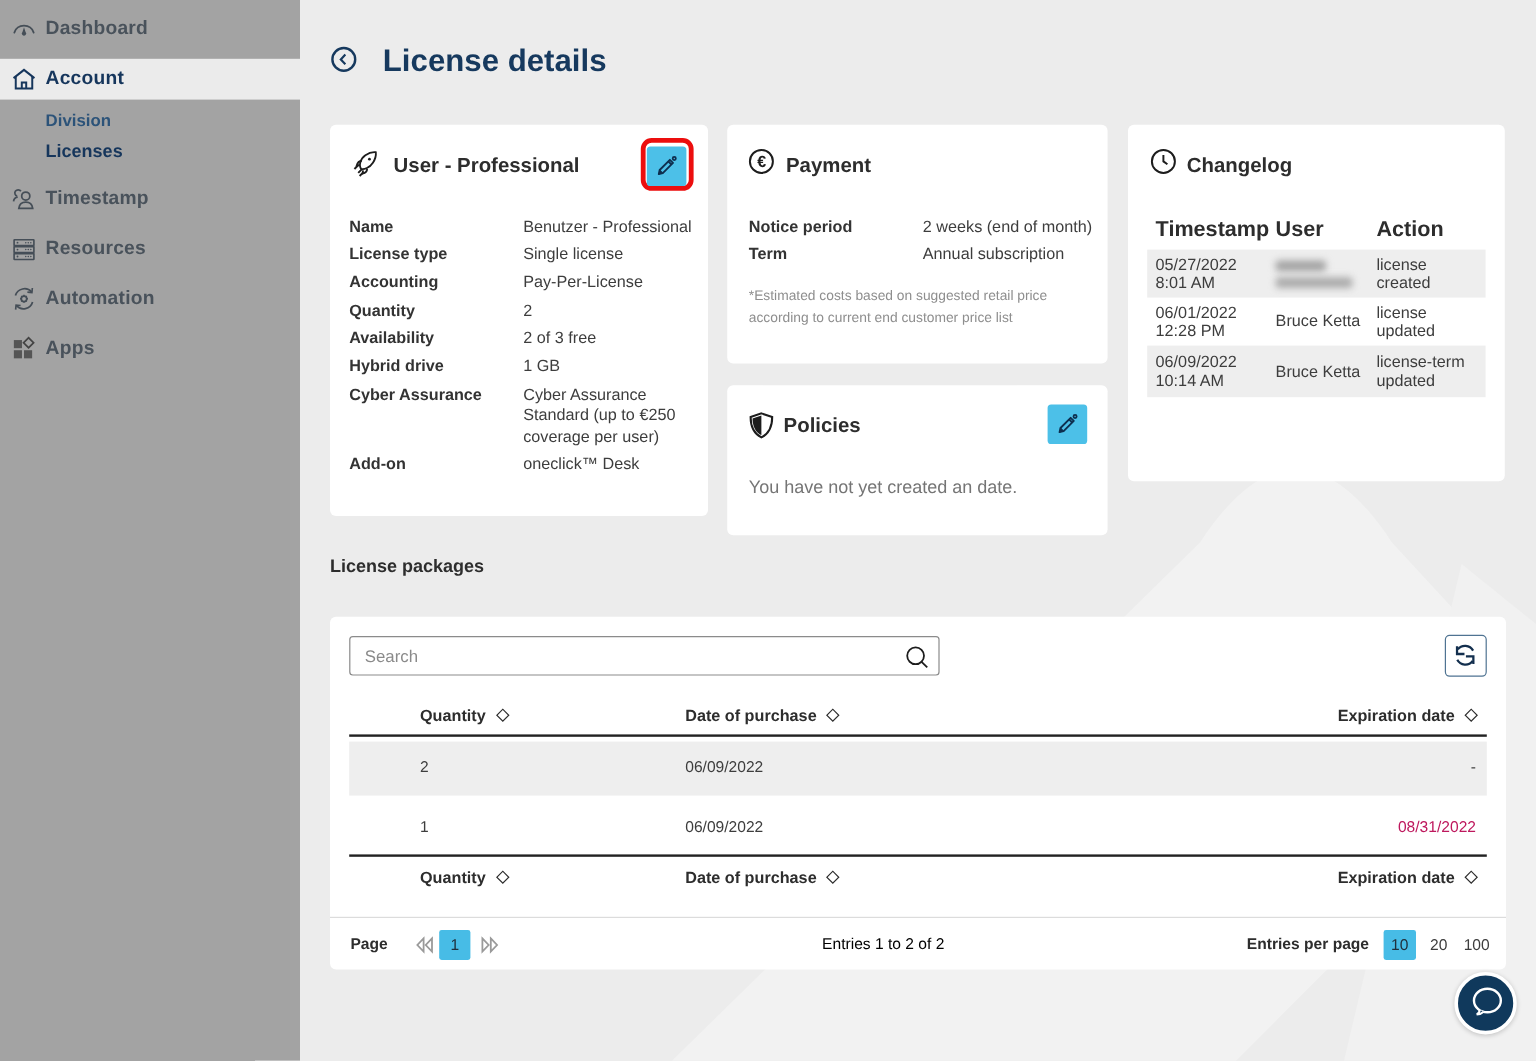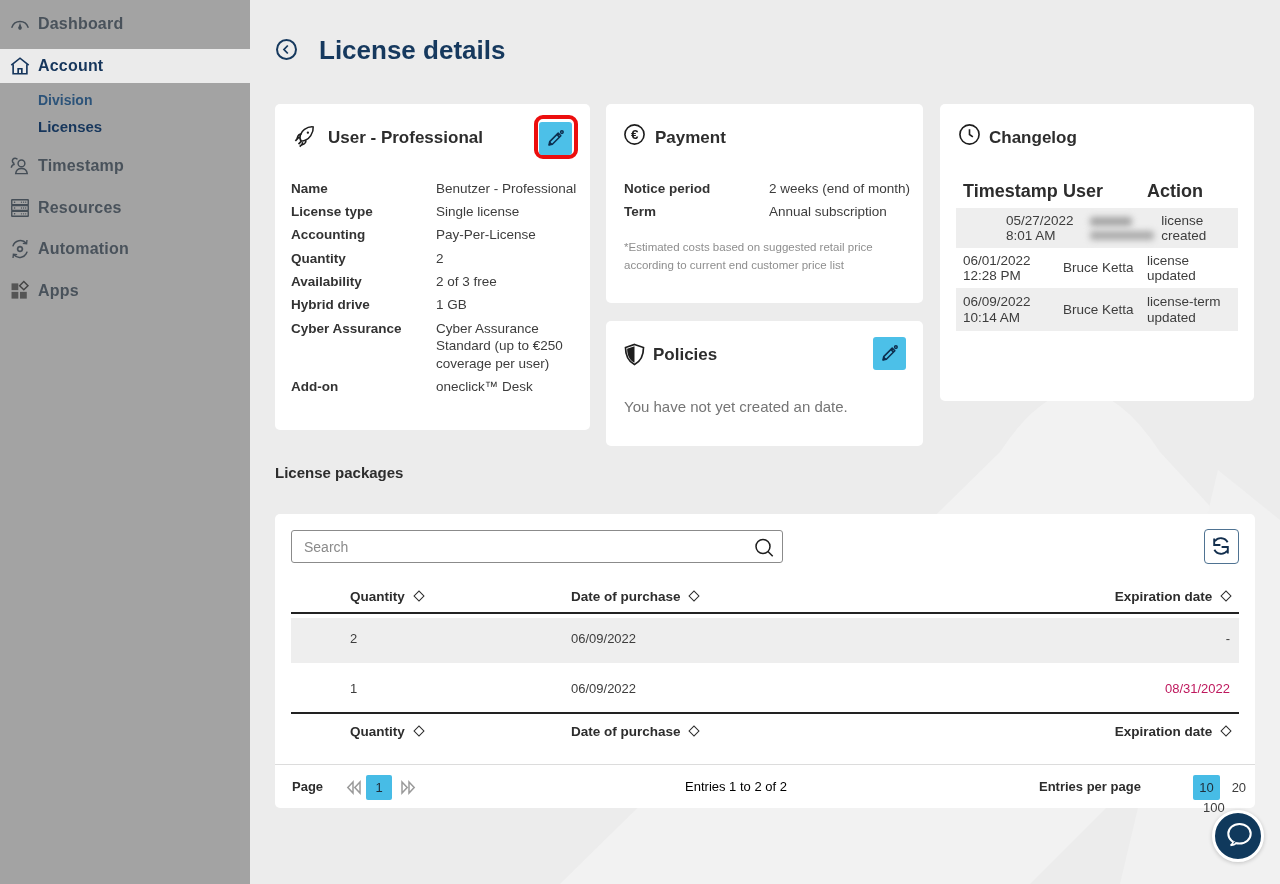--- a/index.html
+++ b/index.html
@@ -240,21 +240,21 @@
     <circle cx="12" cy="12" r="10"></circle>
     <path d="M12 6.5 V12 L15.5 14.5"></path>
   </svg>
   <span class="ctitle" style="left:49px; top:24px;">Changelog</span>
   <div class="clt">
     <div class="hd">
           <span class="c1">Timestamp</span>
           <span class="c2">User</span>
           <span class="c3">Action</span>
         </div>
-    <div class="rw g" style="height:40px;padding-left:43px;">
+    <div class="rw g" style="height:40px;">
       <span class="c1">05/27/2022<br>8:01 AM</span>
       <span class="c2">
             <span style="display:block;width:42px;height:9px;background:#a3a3a3;filter:blur(3px);border-radius:3px;margin-bottom:5px;"></span>
             <span style="display:block;width:64px;height:9px;background:#ababab;filter:blur(3px);border-radius:3px;"></span>
           </span>
       <span class="c3">license<br>created</span>
     </div>
     <div class="rw" style="height:40px;">
       <span class="c1">06/01/2022<br>12:28 PM</span>
       <span class="c2">Bruce Ketta</span>
@@ -314,21 +314,21 @@
   <svg style="position:absolute; left:53px; top:5px;" width="17" height="15" viewBox="0 0 17 15" fill="none" stroke="#9a9a9a" stroke-width="1.5">
         <path d="M8 2 L2.8 7.5 L8 13 Z M15 2 L9.8 7.5 L15 13 Z"></path>
       </svg>
   <span class="bluebox" style="position:absolute; left:74px; top:0; width:26px; height:25px; line-height:25px;">1</span>
   <svg style="position:absolute; left:108px; top:5px;" width="17" height="15" viewBox="0 0 17 15" fill="none" stroke="#9a9a9a" stroke-width="1.5">
         <path d="M2 2 L7.2 7.5 L2 13 Z M9 2 L14.2 7.5 L9 13 Z"></path>
       </svg>
 </div>
 <div class="pgbar" style="left:666px; width:140px; text-align:center; top:779px; color:#000000;">Entries 1 to 2 of 2</div>
 <div class="pgbar" style="left:1039px; top:779px; font-weight:700; color:#2d2d2d;">Entries per page</div>
-<div class="pgbar" style="left:1153px; top:775px;margin-left:40px;">
+<div class="pgbar" style="left:1153px; top:775px;">
   <span class="bluebox" style="width:27px; height:25px; line-height:25px;">10</span>
   <span style="margin-left:8px;">20</span>
   <span style="margin-left:10px;">100</span>
 </div>
 
 <div id="chat">
   <svg style="position:absolute; left:10px; top:8px;" width="28" height="28" viewBox="0 0 28 28" fill="none" stroke="#fff" stroke-width="2">
     <ellipse cx="14.5" cy="12.8" rx="11.2" ry="9.8"></ellipse>
     <path d="M8.3 20.6 Q7.8 23.2 5.6 24.3 Q9.2 24.2 11.4 22.1" stroke-width="1.8" fill="#10395c"></path>
   </svg>

